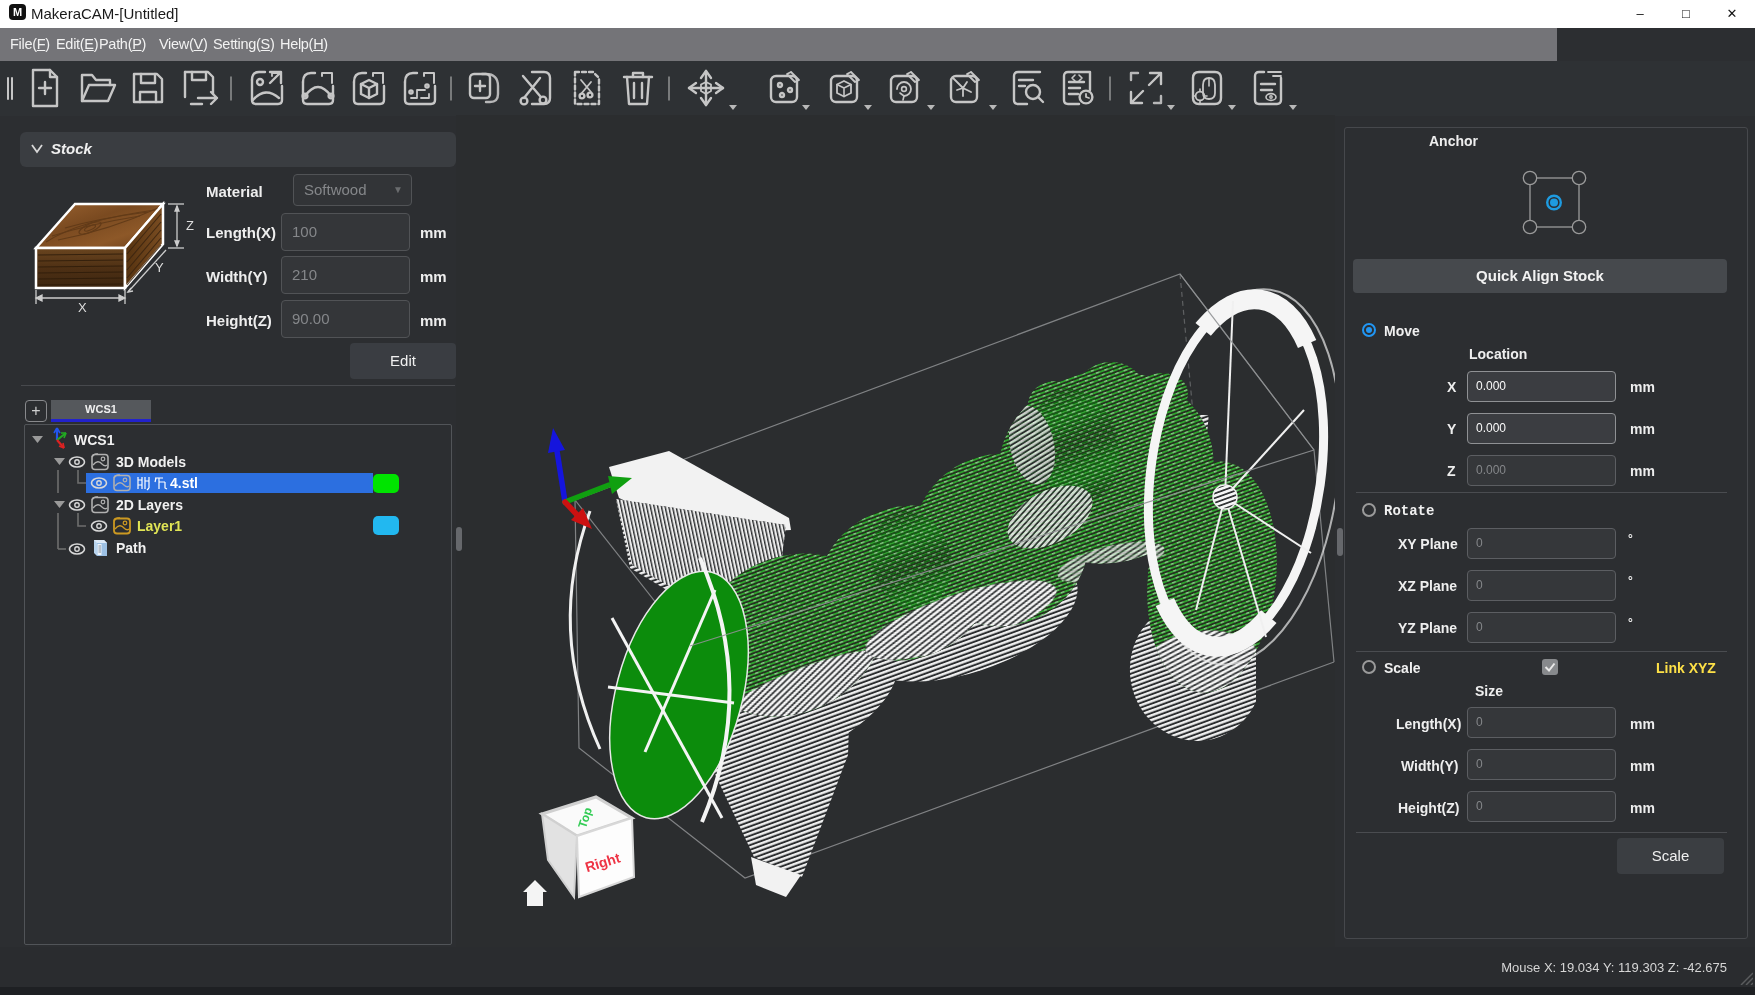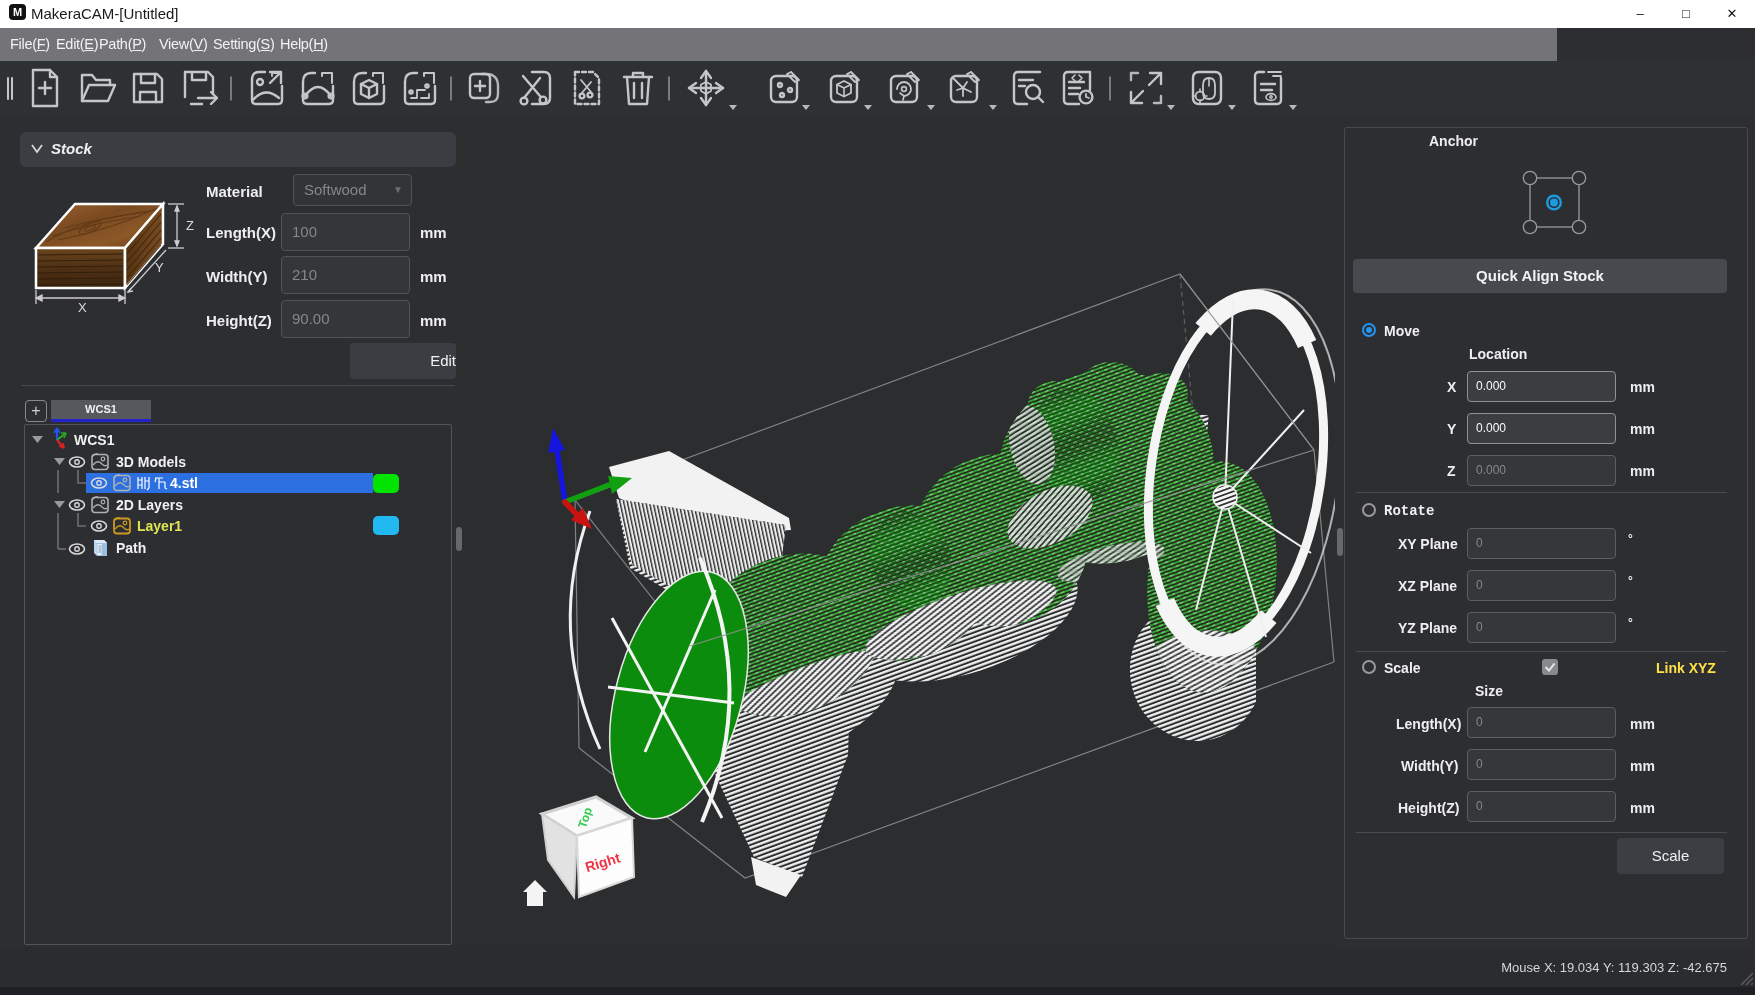--- a/index.html
+++ b/index.html
@@ -20,21 +20,21 @@
 #mainarea { position:absolute; left:0; top:116px; width:1755px; height:831px; background:#2c2e31; }
 #viewport { position:absolute; left:456px; top:115px; width:879px; height:832px; background:#2b2d2f; }
 #statusbar { position:absolute; left:0; top:947px; width:1755px; height:40px; background:#2a2c2f; }
 #statustext { position:absolute; right:28px; top:13px; font-size:13px; color:#d6d6d6; }
 #bottomstrip { position:absolute; left:0; top:987px; width:1755px; height:8px; background:#1e2023; }
 
 #stockhdr { position:absolute; left:20px; top:132px; width:436px; height:35px; background:#3a3d41; border-radius:6px; color:#f0f0f0; font-size:15px; }
 .flabel { position:absolute; color:#eeeeee; font-size:15px; font-weight:bold; }
 .ffield { position:absolute; background:#343639; border:1px solid #515356; border-radius:4px; color:#85878a; font-size:15px; line-height:36px; padding-left:10px; }
 .funit { position:absolute; color:#eeeeee; font-size:15px; font-weight:bold; }
-#editbtn { position:absolute; left:350px; top:343px; width:106px; height:36px; background:#3a3d42; border-radius:4px; color:#f0f0f0; font-size:15px; text-align:right; line-height:36px; }
+#editbtn { position:absolute; left:350px; top:343px; width:106px; height:36px; background:#3a3d42; border-radius:4px; color:#f0f0f0; font-size:15px; text-align:center; line-height:36px; }
 #lpdivider { position:absolute; left:21px; top:385px; width:434px; height:1px; background:#47494d; }
 #plusbtn { position:absolute; left:25px; top:400px; width:22px; height:22px; border:1px solid #88898c; border-radius:4px; color:#d0d0d0; font-size:16px; text-align:center; line-height:20px; }
 #wcstab { position:absolute; left:51px; top:400px; width:100px; height:22px; background:#55585c; color:#f0f0f0; font-size:11px; font-weight:bold; text-align:center; line-height:19px; }
 #wcstabbar { position:absolute; left:51px; top:419px; width:100px; height:3px; background:#2222cc; }
 #treebox { position:absolute; left:24px; top:424px; width:428px; height:521px; border:1px solid #515458; border-radius:2px; }
 
 #rpbox { position:absolute; left:1344px; top:127px; width:404px; height:812px; border:1px solid #46484c; border-radius:3px; }
 .rlabel { position:absolute; color:#eeeeee; font-size:14px; font-weight:bold; }
 .rfield { position:absolute; width:149px; height:31px; background:#35373a; border:1px solid #5c5e62; border-radius:4px; font-size:12px; line-height:29px; padding-left:8px; color:#85878a; }
 .rfield.on { background:#3b3d41; border-color:#8f9194; color:#fafafa; }

